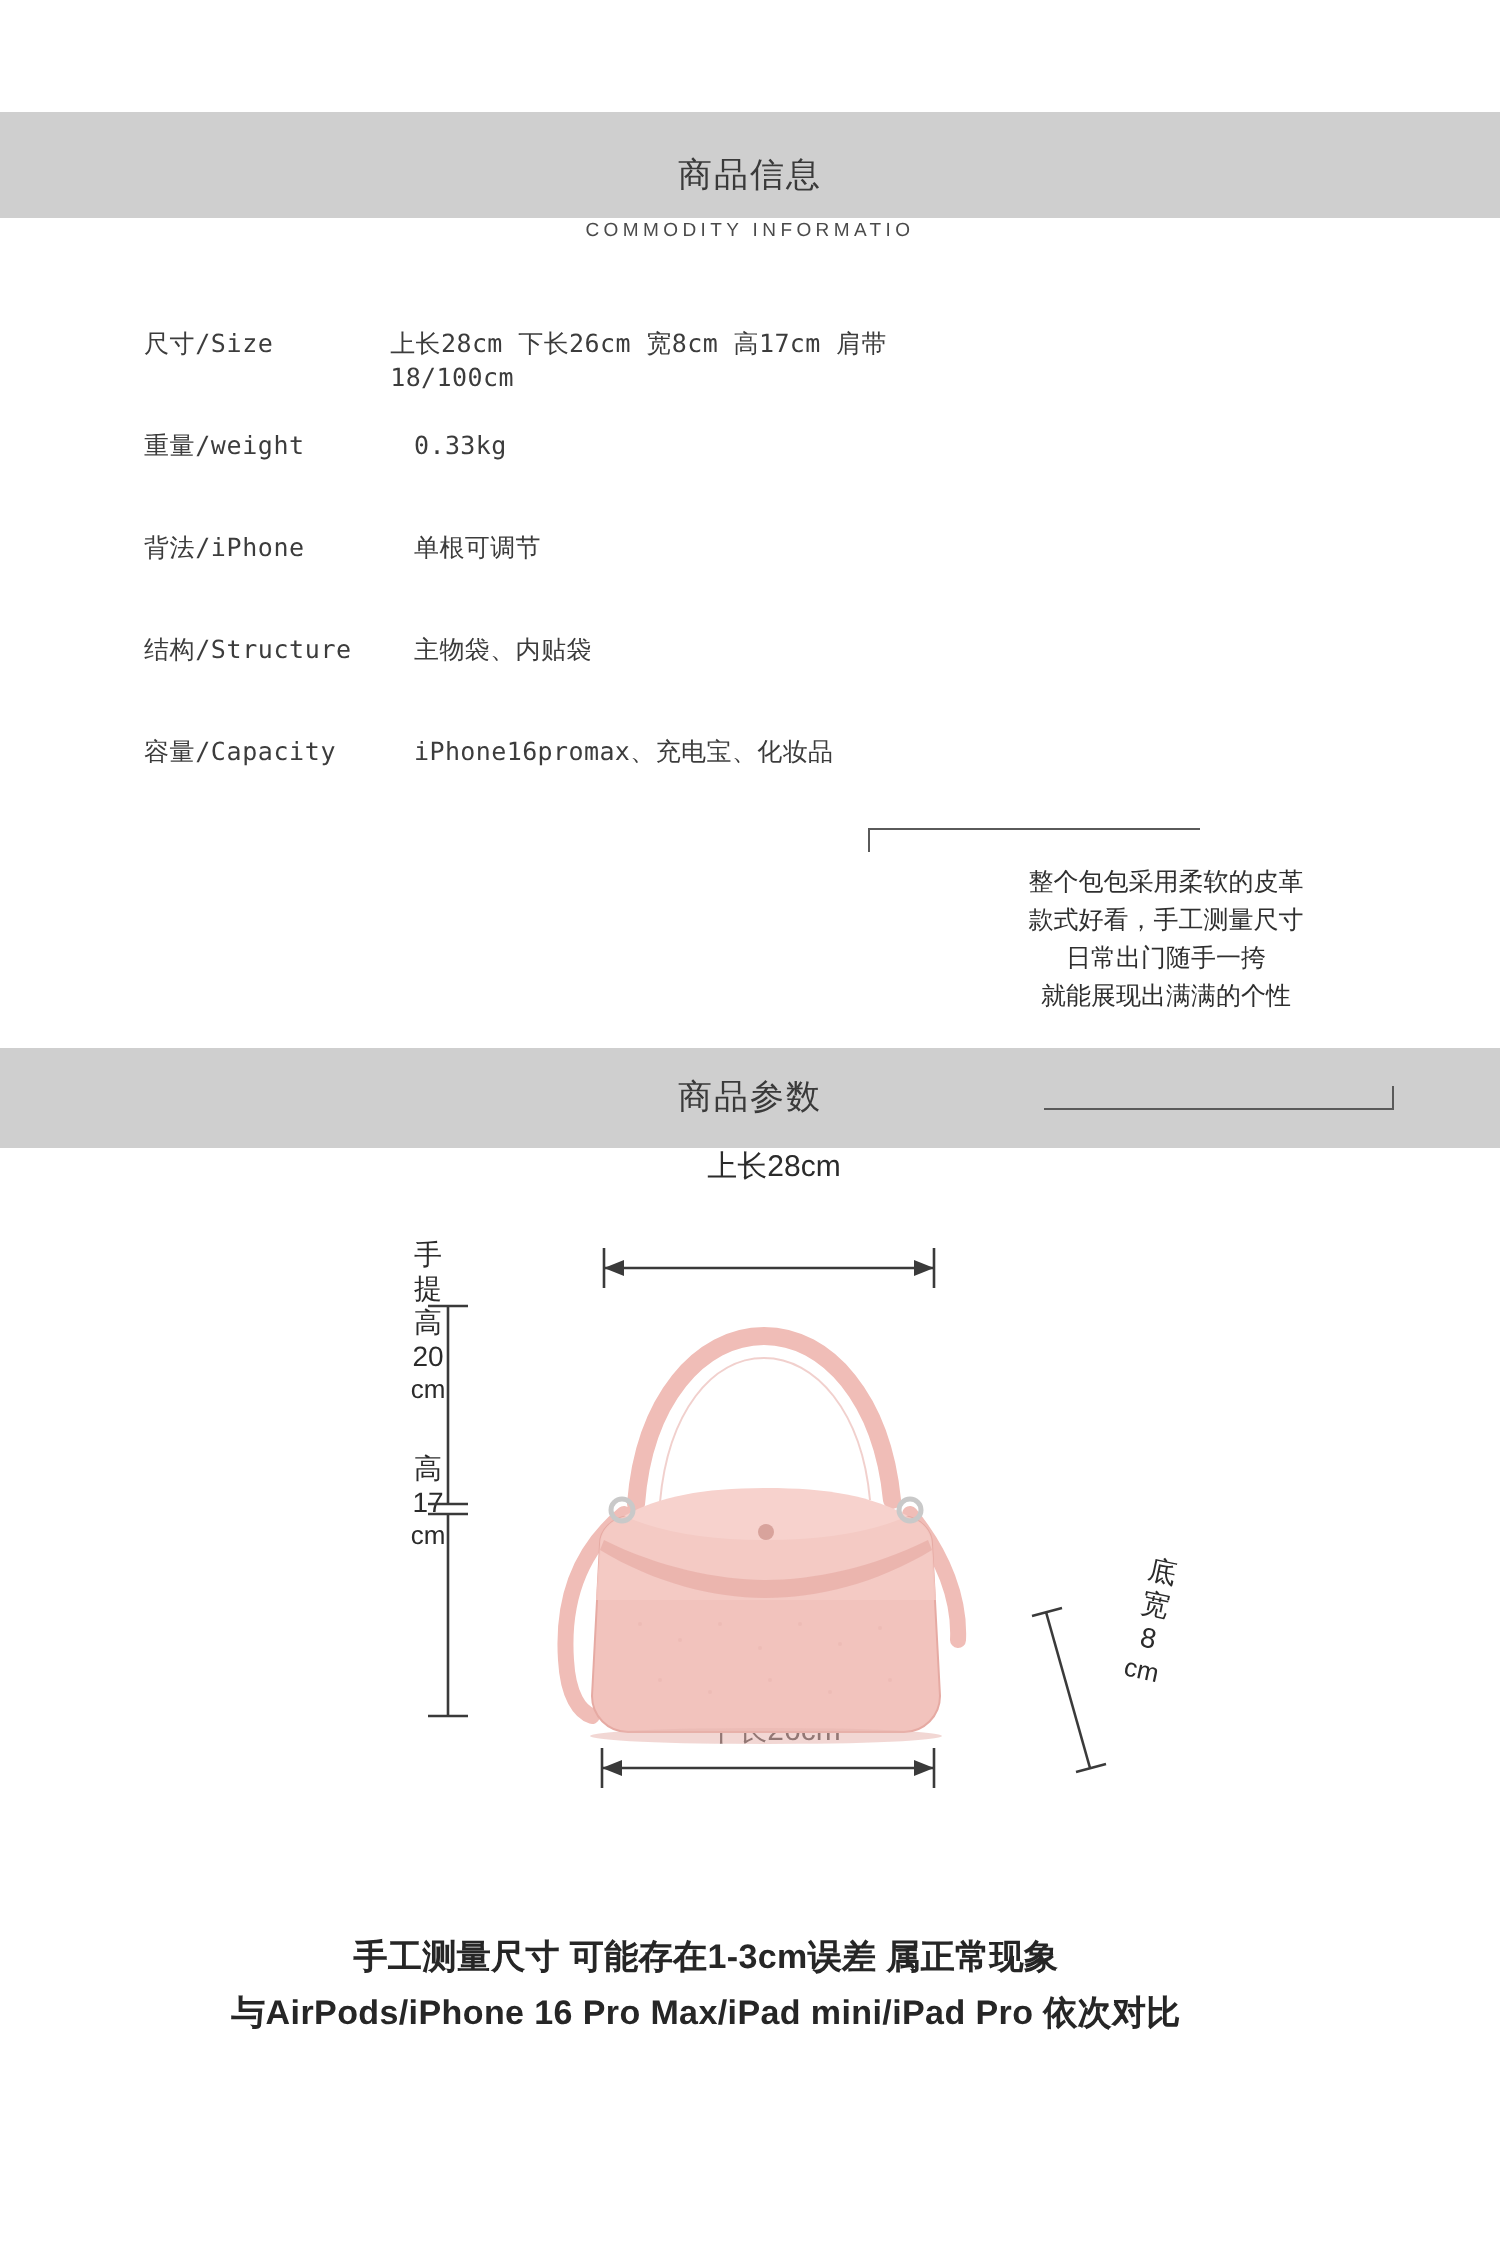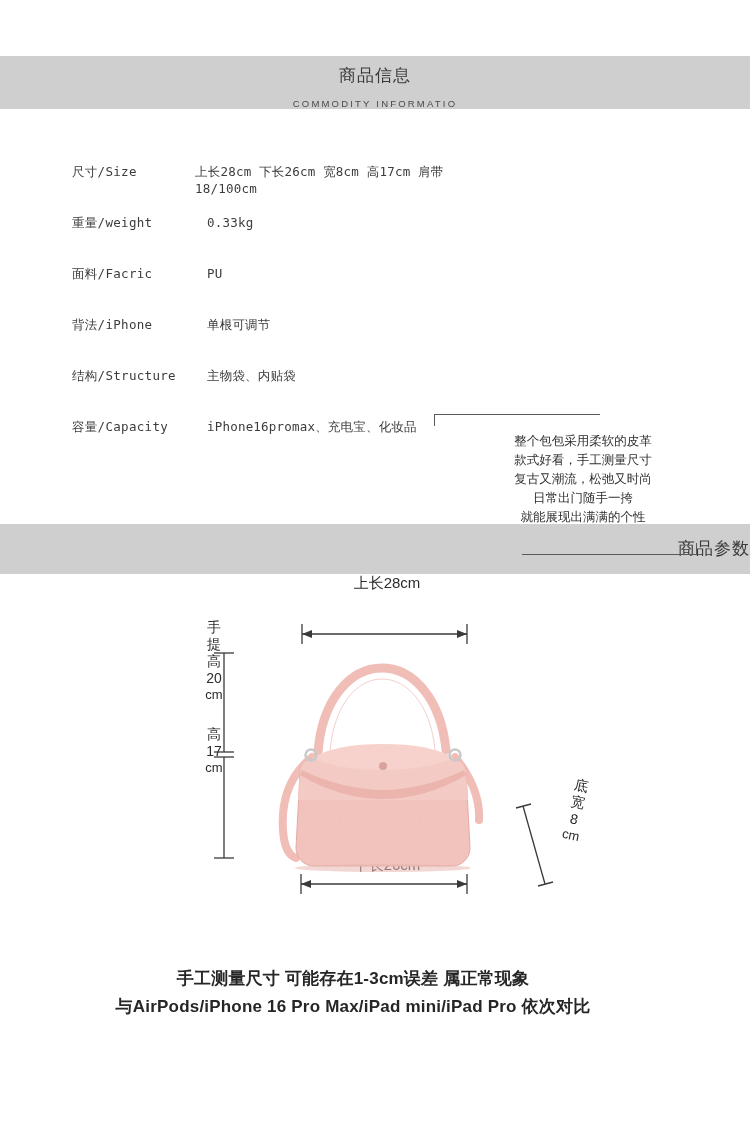--- a/index.html
+++ b/index.html
@@ -18,26 +18,25 @@
 
   
   .section-bar {
     width: 750px;
     background: #cfcfcf;
     text-align: center;
     box-sizing: border-box;
   }
   .section-bar.tall {
     height: 53px;
-    padding-top: 9px;
+    padding-top: 21px;
   }
   .section-bar.short {
     height: 50px;
     padding-top: 14px;
-    text-align: right;
   }
   .section-title-cn {
     font-size: 17px;
     letter-spacing: 1px;
     color: #3a3a3a;
     line-height: 22px;
   }
   .section-title-en {
     font-size: 9.5px;
     letter-spacing: 2.2px;
@@ -192,24 +191,20 @@
 <div class="info-wrap">
 
   <div class="info-table">
     <div class="info-row">
       <div class="info-label">尺寸/Size</div>
       <div class="info-value">上长28cm 下长26cm 宽8cm 高17cm 肩带18/100cm</div>
     </div>
     <div class="info-row">
       <div class="info-label">重量/weight</div>
       <div class="info-value">0.33kg</div>
-    </div>
-    <div class="info-row">
-      <div class="info-label">面料/Facric</div>
-      <div class="info-value">PU</div>
     </div>
     <div class="info-row">
       <div class="info-label">背法/iPhone</div>
       <div class="info-value">单根可调节</div>
     </div>
     <div class="info-row">
       <div class="info-label">结构/Structure</div>
       <div class="info-value">主物袋、内贴袋</div>
     </div>
     <div class="info-row">
@@ -219,21 +214,20 @@
   </div>
 
   <div class="note-block">
     <div class="bracket br-top-h"></div>
     <div class="bracket br-top-v"></div>
     <div class="bracket br-bot-h"></div>
     <div class="bracket br-bot-v"></div>
     <div class="note-text">
       <div>整个包包采用柔软的皮革</div>
       <div>款式好看，手工测量尺寸</div>
-      <div>复古又潮流，松弛又时尚</div>
       <div>日常出门随手一挎</div>
       <div>就能展现出满满的个性</div>
     </div>
   </div>
 </div>
 
 <div class="section-bar short">
   <div class="section-title-cn">商品参数</div>
 </div>
 

